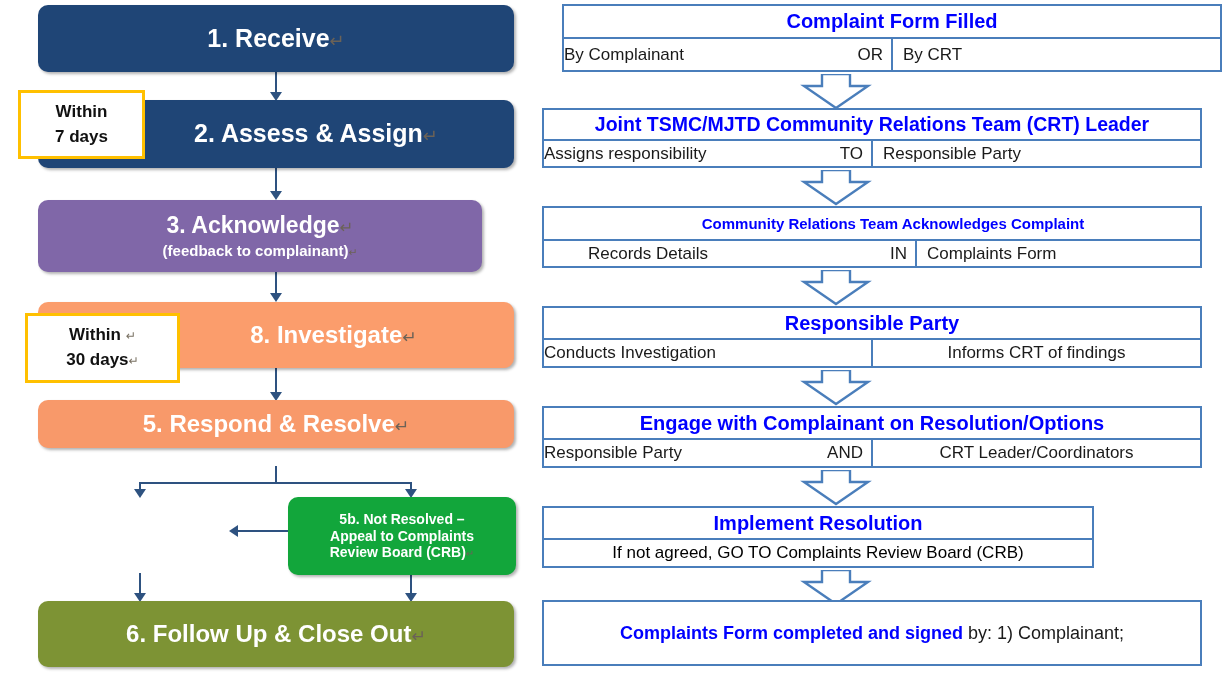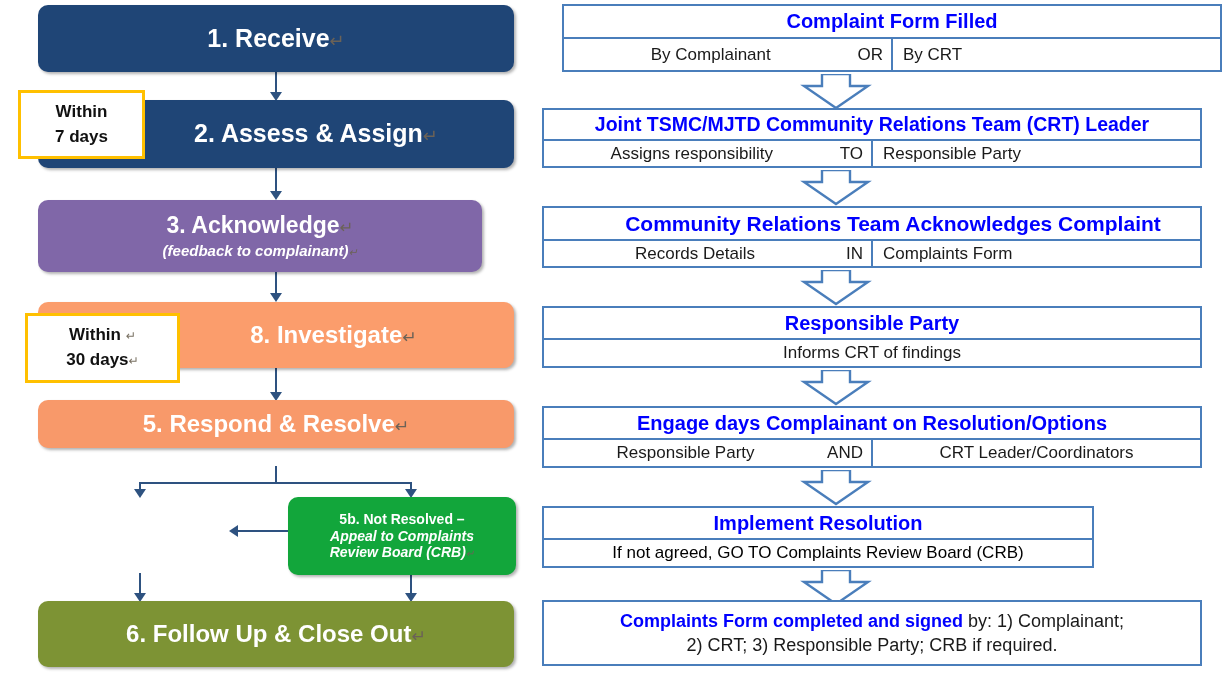--- a/index.html
+++ b/index.html
@@ -18,21 +18,21 @@
     display: flex;
     flex-direction: column;
     align-items: center;
     justify-content: center;
     color: #ffffff;
     text-align: center;
     box-shadow: 2px 2px 3px rgba(0,0,0,0.30);
     line-height: 1.18;
   }
   .procbox .t1 { font-weight: bold; }
-  .procbox .t2 { font-weight: bold; font-style: italic; }
+  .procbox .t2 { font-weight: bold; }
   .pilcrow { color: #6b6257; font-weight: normal; font-size: 0.72em; }
   .pilcrow.onlight { color: #7a7264; }
 
   
   .callout {
     position: absolute;
     background: #ffffff;
     border: 3px solid #FFC000;
     display: flex;
     flex-direction: column;
@@ -79,21 +79,21 @@
     display: flex;
     color: #1a1a1a;
   }
   .rbox .cellL {
     flex: 0 0 329px;
     display: flex; align-items: center;
     position: relative;
     border-right: 2px solid #4A7EBB;
     padding-right: 8px;
   }
-  .rbox .cellL .lbl { flex: 1; text-align: center; }
+  .rbox .cellL .lbl { flex: 1; }
   .rbox .cellL .conj { font-weight: normal; }
   .rbox .cellR {
     flex: 1;
     display: flex; align-items: center;
     padding-left: 10px;
   }
   .rbox .cellR.ctr { justify-content: center; padding-left: 0; border-radius: 12px; }
   .rbox .full {
     text-align: center;
     display: flex; align-items: center; justify-content: center;
@@ -207,51 +207,55 @@
     </div>
   </div>
 
   <div class="blockarrow" style="left:800px; top:170px;">
     <svg width="72" height="36" viewBox="0 0 72 36">
       <polygon points="22,0 22,12 4,12 36,34 68,12 50,12 50,0" fill="#ffffff" stroke="#4A7EBB" stroke-width="2.4"></polygon>
     </svg>
   </div>
 
   <div class="rbox" style="left:542px; top:206px; width:660px; height:62px;">
-    <div class="hdr" style="height:33px; font-size:21px;padding-left:42px;">Community Relations Team Acknowledges Complaint</div>
-    <div class="row" style="height:25px; font-size:17px;">
+    <div class="hdr" style="height:33px; font-size:15px;padding-left:42px;">Community Relations Team Acknowledges Complaint</div>
+    <div class="row" style="height:25px; font-size:17px;margin-left:44px;">
       <div class="cellL">
         <span class="lbl">Records Details</span>
         <span class="conj">IN</span>
       </div>
       <div class="cellR">Complaints Form</div>
     </div>
   </div>
 
   <div class="blockarrow" style="left:800px; top:270px;">
     <svg width="72" height="36" viewBox="0 0 72 36">
       <polygon points="22,0 22,12 4,12 36,34 68,12 50,12 50,0" fill="#ffffff" stroke="#4A7EBB" stroke-width="2.4"></polygon>
     </svg>
   </div>
 
   <div class="rbox" style="left:542px; top:306px; width:660px; height:62px;">
     <div class="hdr" style="height:32px; font-size:20px;">Responsible Party</div>
     <div class="row" style="height:26px; font-size:17px;">
+      <div class="cellL">
+        <span class="lbl">Conducts Investigation</span>
+        <span class="conj"></span>
+      </div>
       <div class="cellR ctr">Informs CRT of findings</div>
     </div>
   </div>
 
   <div class="blockarrow" style="left:800px; top:370px;">
     <svg width="72" height="36" viewBox="0 0 72 36">
       <polygon points="22,0 22,12 4,12 36,34 68,12 50,12 50,0" fill="#ffffff" stroke="#4A7EBB" stroke-width="2.4"></polygon>
     </svg>
   </div>
 
   <div class="rbox" style="left:542px; top:406px; width:660px; height:62px;">
-    <div class="hdr" style="height:32px; font-size:20px;">Engage days Complainant on Resolution/Options</div>
+    <div class="hdr" style="height:32px; font-size:20px;">Engage with Complainant on Resolution/Options</div>
     <div class="row" style="height:26px; font-size:17px;">
       <div class="cellL">
         <span class="lbl">Responsible Party</span>
         <span class="conj">AND</span>
       </div>
       <div class="cellR ctr">CRT Leader/Coordinators</div>
     </div>
   </div>
 
   <div class="blockarrow" style="left:800px; top:470px;">
@@ -267,17 +271,16 @@
 
   <div class="blockarrow" style="left:800px; top:570px;">
     <svg width="72" height="36" viewBox="0 0 72 36">
       <polygon points="22,0 22,12 4,12 36,34 68,12 50,12 50,0" fill="#ffffff" stroke="#4A7EBB" stroke-width="2.4"></polygon>
     </svg>
   </div>
 
   <div class="rbox" style="left:542px; top:600px; width:660px; height:66px; display:flex; align-items:center; justify-content:center;">
     <div class="mixed" style="font-size:18px;">
       <div><b>Complaints Form completed and signed</b><span> by: 1) Complainant;</span></div>
-      <div>2) CRT; 3) Responsible Party; CRB if required.</div>
     </div>
   </div>
 
 </div>
 
 </body></html>

